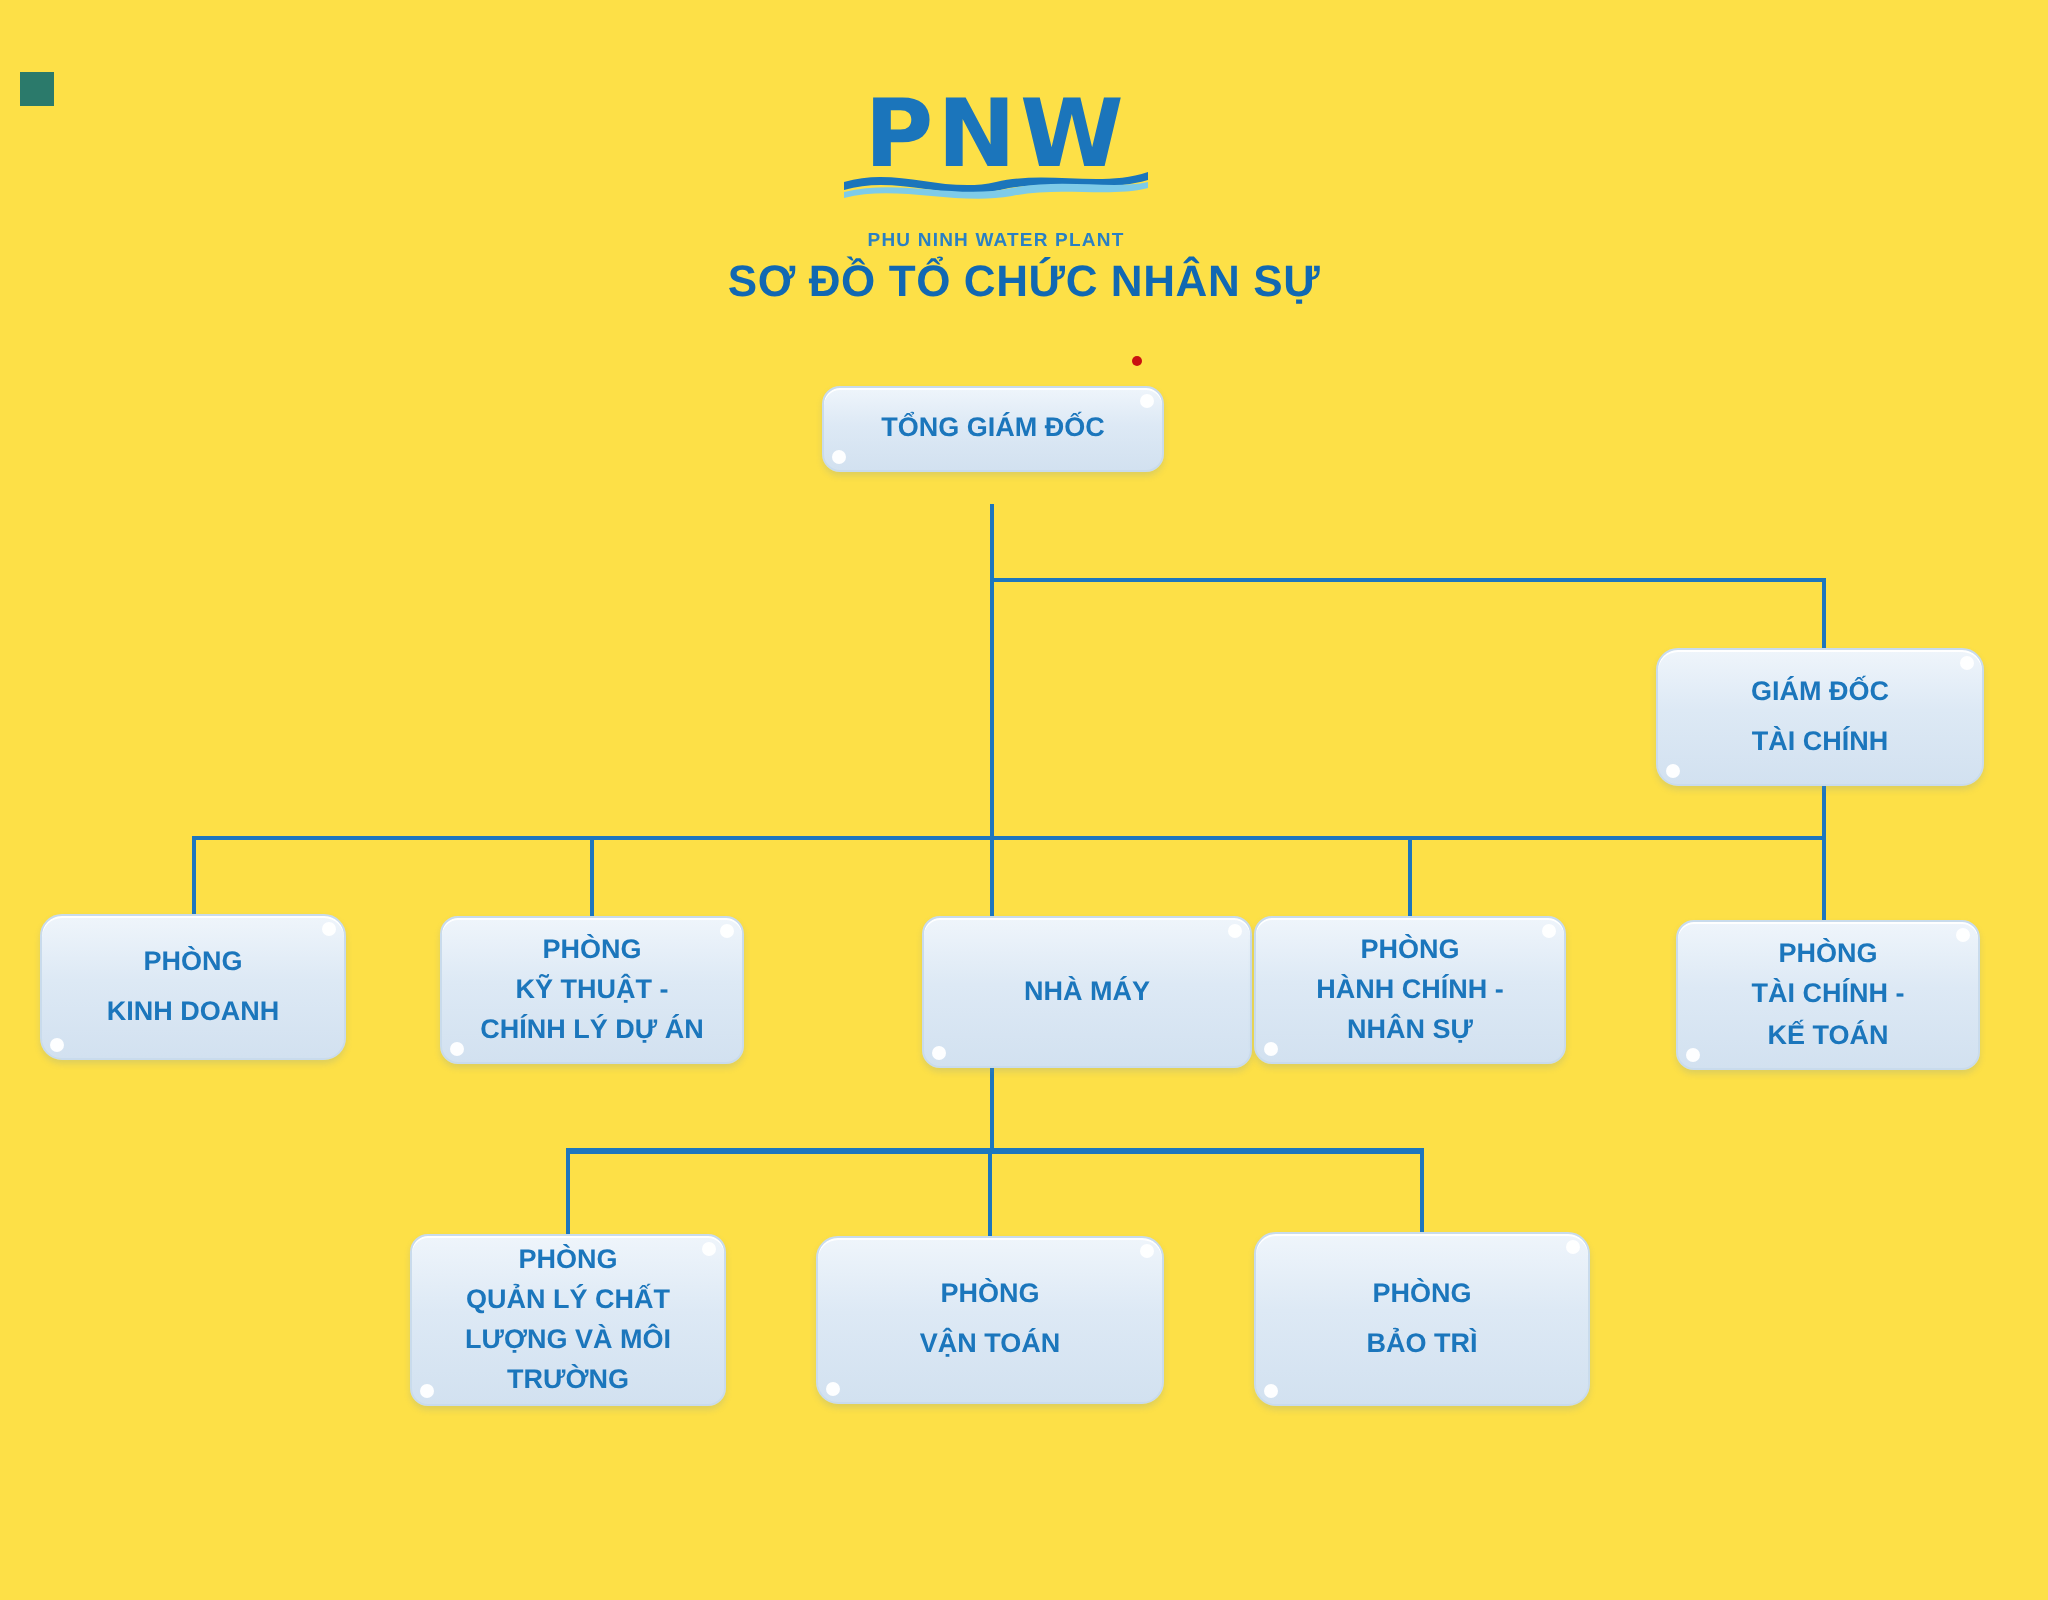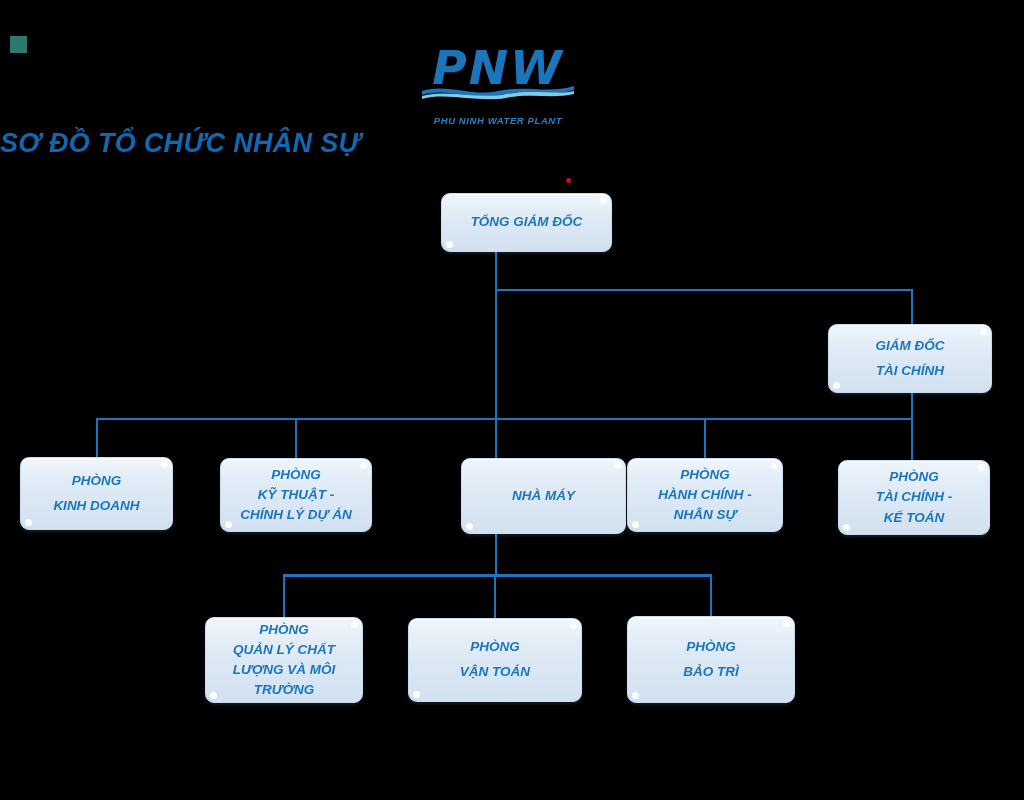--- a/index.html
+++ b/index.html
@@ -1,37 +1,37 @@
 <!DOCTYPE html>
 <html><head>
 <meta charset="utf-8">
 <style>
   html,body{margin:0;padding:0;background:#ffffff;}
   #canvas{
-    position:relative;width:1024px;height:800px;background:#000000;
-    font-family:"Liberation Sans","DejaVu Sans",sans-serif;overflow:hidden;font-style:italic;
+    position:relative;width:1024px;height:800px;background:#fde047;
+    font-family:"Liberation Sans","DejaVu Sans",sans-serif;overflow:hidden;
   }
   
   .marker{position:absolute;left:10px;top:36px;width:17px;height:17px;background:#2b7a6b;}
   
   .logo{position:absolute;left:412px;top:46px;width:172px;text-align:center;}
   .pnw{
     font-family:"DejaVu Sans","Liberation Sans",sans-serif;
     font-weight:bold;font-size:47px;line-height:0.92;letter-spacing:2px;
     color:#1b75bb;white-space:nowrap;
   }
   .wave{display:block;margin:-8px auto 0 auto;}
   .tagline{
     margin-top:14px;font-size:9.5px;font-weight:bold;letter-spacing:0.6px;
     color:#2a80c4;white-space:nowrap;
   }
   
   .page-title{
-    position:absolute;left:0;top:128px;width:1024px;text-align:left;
-    font-size:27px;font-weight:bold;letter-spacing:0.3px;color:#1168b2;
+    position:absolute;left:0;top:128px;width:1024px;text-align:center;
+    font-size:22px;font-weight:bold;letter-spacing:0.3px;color:#1168b2;
   }
   .red-dot{position:absolute;left:566px;top:178px;width:5px;height:5px;border-radius:50%;background:#c91111;}
   
   .line{position:absolute;background:#1d76bd;}
   
   .node{
     position:absolute;border:1px solid #c9dbec;border-radius:9px;
     background:linear-gradient(180deg,#eff5fb 0%,#dde9f5 45%,#d2e1f0 100%);
     box-shadow:0 2px 3px rgba(100,140,180,0.20), inset 0 1px 0 #ffffff;
     display:flex;flex-direction:column;justify-content:center;align-items:center;
@@ -39,21 +39,21 @@
     line-height:1.5;box-sizing:border-box;padding:2px 4px;
   }
   .node::before{
     content:"";position:absolute;top:3px;right:4px;width:7px;height:7px;
     border-radius:50%;background:#ffffff;opacity:0.95;
   }
   .node::after{
     content:"";position:absolute;bottom:3px;left:4px;width:7px;height:7px;
     border-radius:50%;background:#ffffff;opacity:0.95;
   }
-  .lh-tall{line-height:1.85;}
+  .lh-tall{line-height:1.85;border-radius:11px;}
 </style>
 </head>
 <body>
 
 <div id="canvas">
 
   <div class="marker"></div>
 
   <div class="logo">
     <div class="pnw">PNW</div>
@@ -75,21 +75,21 @@
   <div class="line" style="left:97px;top:418px;width:816px;height:2px;"></div>
   <div class="line" style="left:96px;top:418px;width:2px;height:39px;"></div>
   <div class="line" style="left:295px;top:418px;width:2px;height:40px;"></div>
   <div class="line" style="left:704px;top:418px;width:2px;height:40px;"></div>
   <div class="line" style="left:495px;top:534px;width:2px;height:41px;"></div>
   <div class="line" style="left:283px;top:574px;width:429px;height:3px;"></div>
   <div class="line" style="left:283px;top:574px;width:2px;height:43px;"></div>
   <div class="line" style="left:494px;top:574px;width:2px;height:44px;"></div>
   <div class="line" style="left:710px;top:574px;width:2px;height:42px;"></div>
 
-  <div class="node" style="left:411px;top:193px;width:171px;height:59px;margin-left:30px;">
+  <div class="node" style="left:411px;top:193px;width:171px;height:43px;">
     <div>TỔNG GIÁM ĐỐC</div>
   </div>
 
   <div class="node lh-tall" style="left:828px;top:324px;width:164px;height:69px;">
     <div>GIÁM ĐỐC</div>
     <div>TÀI CHÍNH</div>
   </div>
 
   <div class="node lh-tall" style="left:20px;top:457px;width:153px;height:73px;">
     <div>PHÒNG</div>

